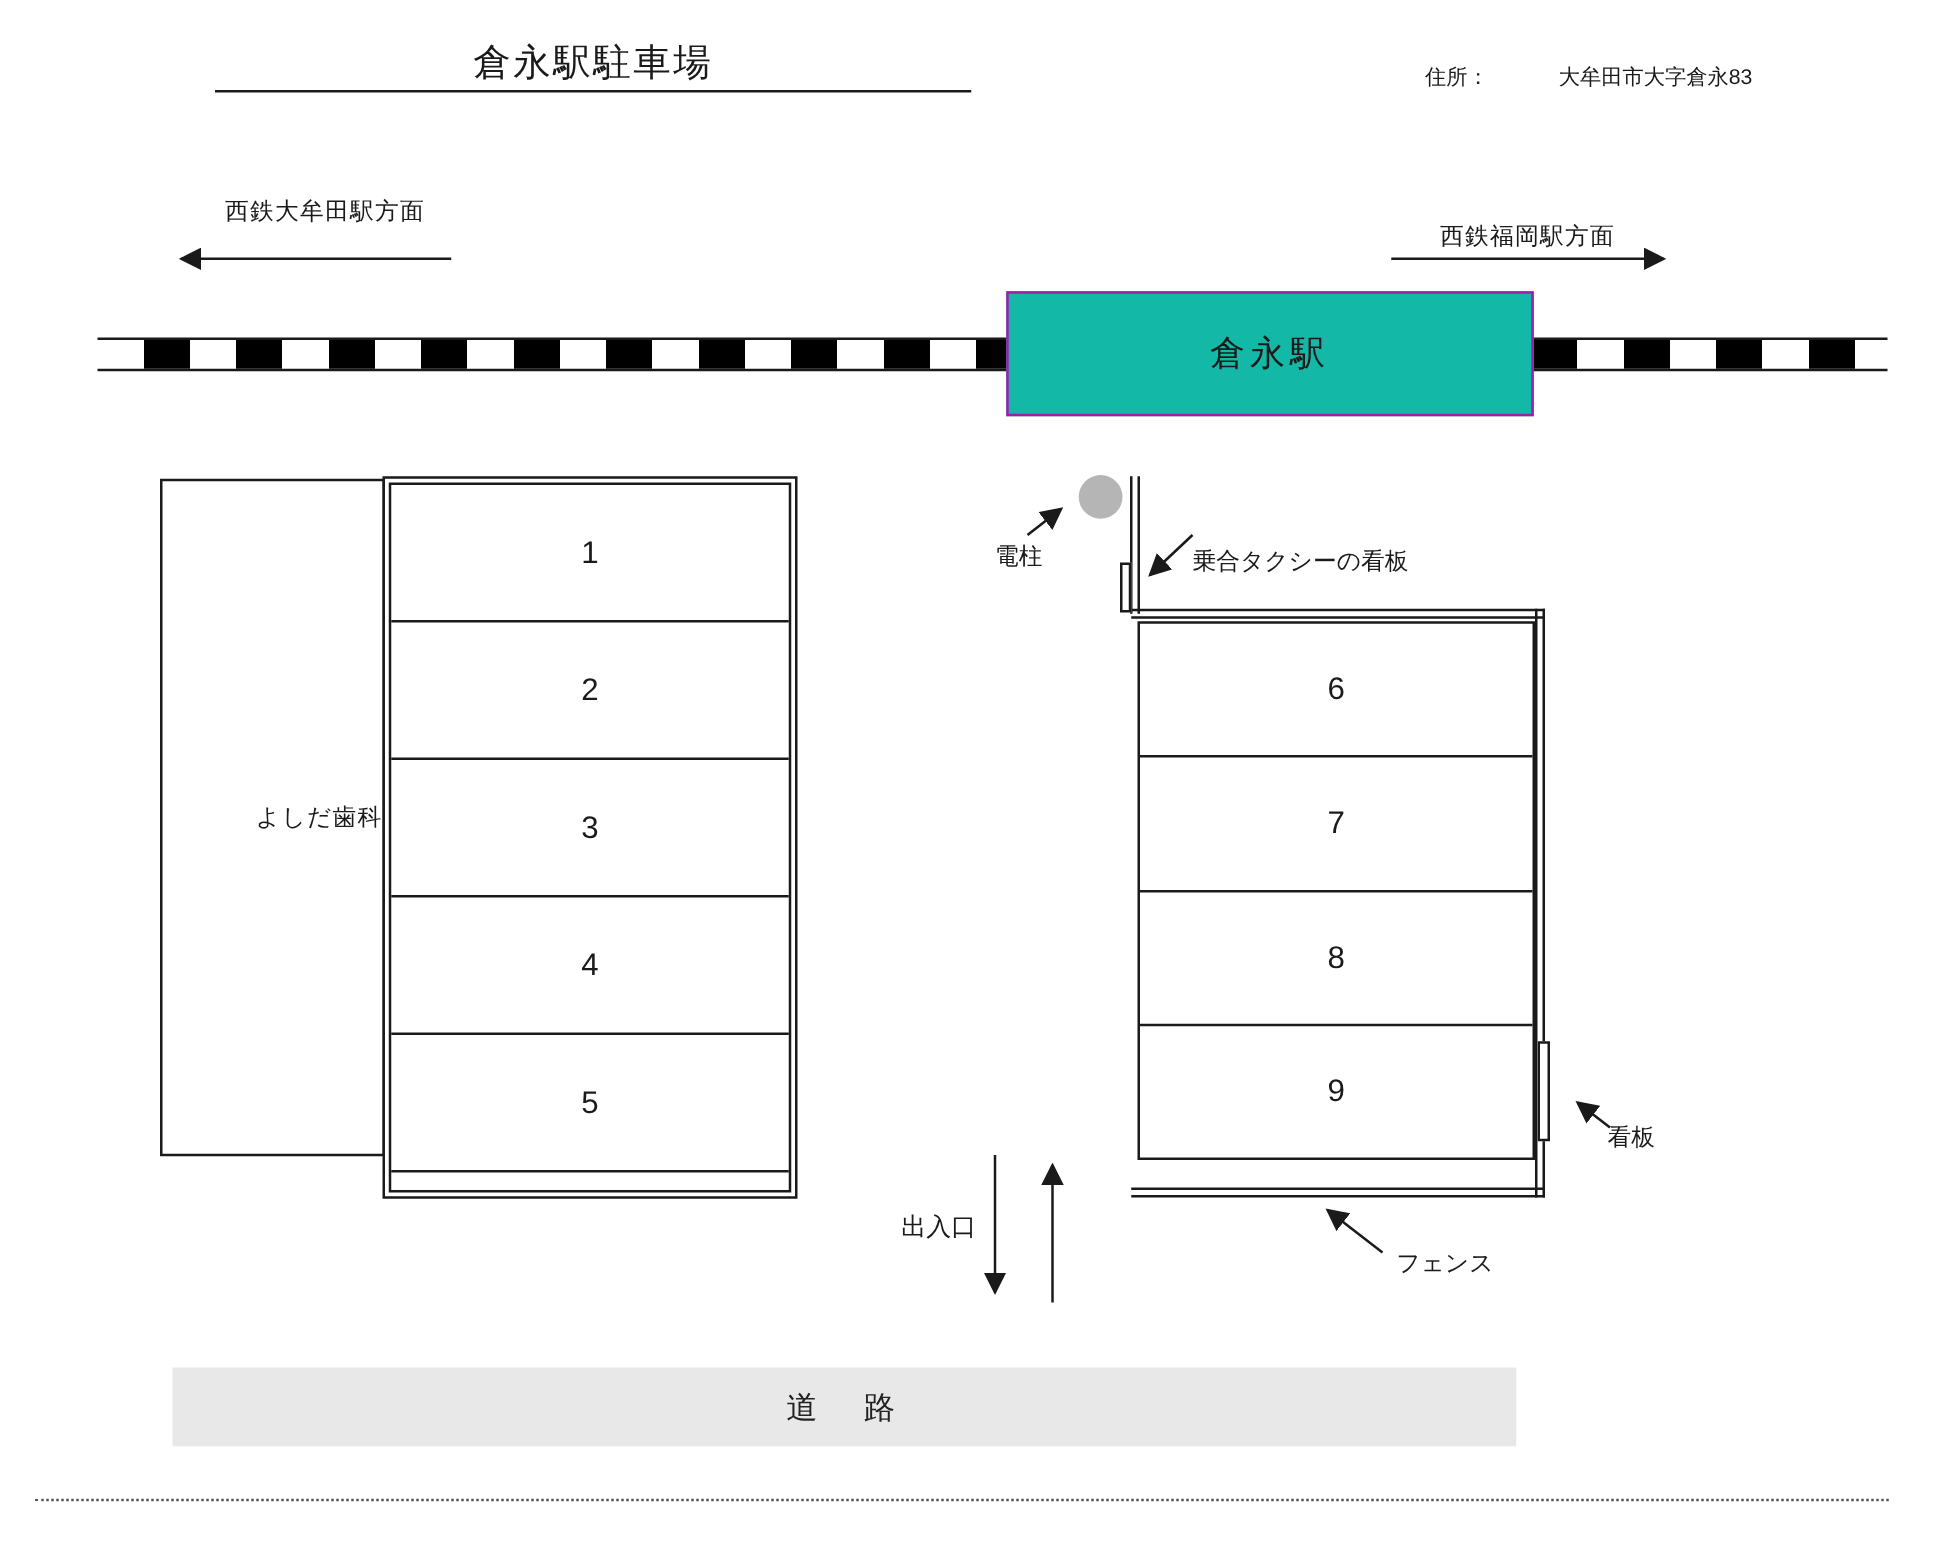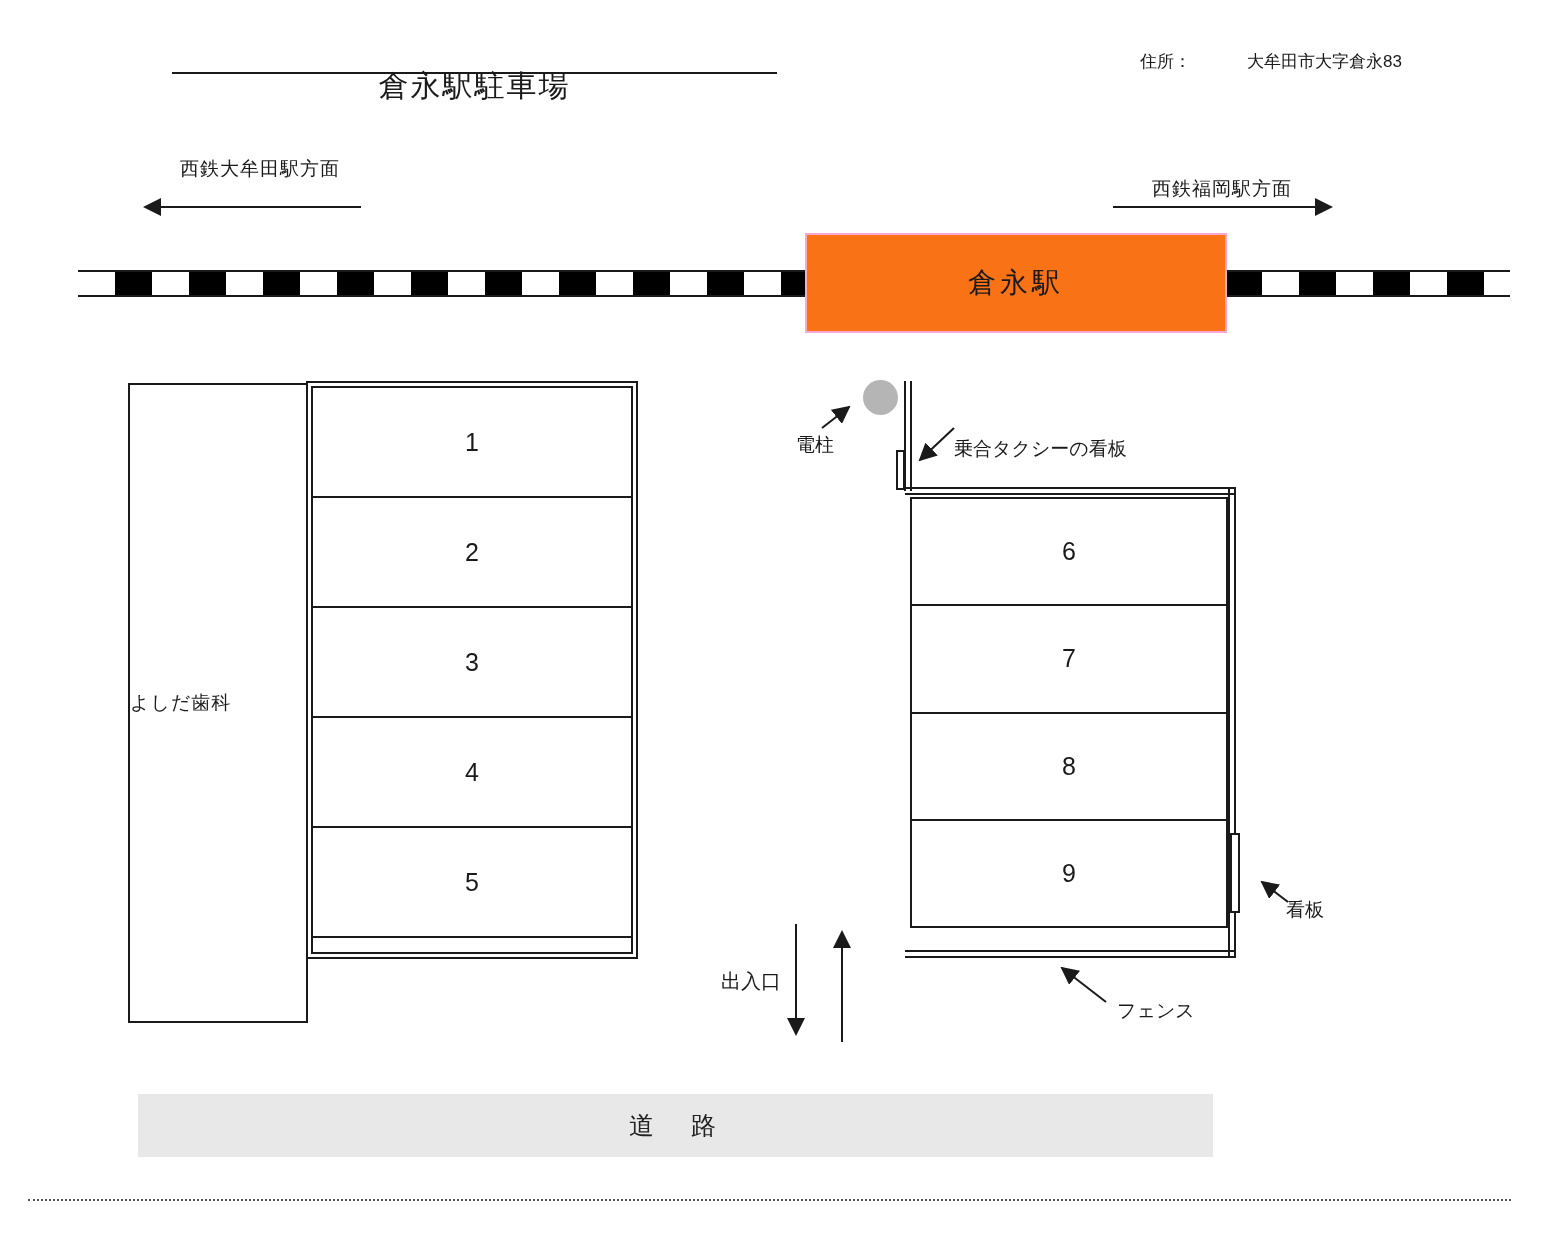--- a/index.html
+++ b/index.html
@@ -2,56 +2,56 @@
 <html><head>
 <meta charset="utf-8">
 <style>
   * { margin:0; padding:0; box-sizing:border-box; }
   html,body { background:#ffffff; }
   body { font-family:"Liberation Sans","DejaVu Sans",sans-serif; color:#1a1a1a; }
   #canvas { position:relative; width:1551px; height:1235px; background:#ffffff; overflow:hidden; }
   .abs { position:absolute; }
 
   
-  .title { left:172px; top:30px; width:605px; text-align:center; font-size:30px; letter-spacing:2px;margin-top:36px; }
+  .title { left:172px; top:30px; width:605px; text-align:center; font-size:30px; letter-spacing:2px; }
   .title-underline { left:172px; top:72px; width:605px; height:0; border-top:2px solid #1a1a1a; }
 
   
   .address { left:1140px; top:50px; font-size:17px; display:flex; gap:56px; }
 
   
   .dir-label { font-size:19px; letter-spacing:1px; }
   .dir-left-label { left:180px; top:156px; }
   .dir-right-label { left:1152px; top:176px; }
 
   
   .track { left:78px; top:270px; width:1432px; height:27px;
            border-top:2px solid #1a1a1a; border-bottom:2px solid #1a1a1a;
            background:repeating-linear-gradient(90deg,#ffffff 0 37px,#000000 37px 74px); z-index:1; }
-  .station-box { left:805px; top:233px; width:422px; height:100px; background:#f97316;
-                 border:2px solid #f9a8d4; z-index:2; display:flex; align-items:center; justify-content:center;
+  .station-box { left:805px; top:233px; width:422px; height:100px; background:#14b8a6;
+                 border:2px solid #a21caf; z-index:2; display:flex; align-items:center; justify-content:center;
                  font-size:28px; letter-spacing:4px; }
 
   
   .pole { left:863px; top:380px; width:35px; height:35px; border-radius:50%; background:#b5b5b5; z-index:3; }
   .platform-line { left:904px; top:381px; width:8px; height:110px;
                    border-left:2px solid #1a1a1a; border-right:2px solid #1a1a1a; z-index:2; }
   .taxi-sign-rect { left:896px; top:450px; width:9px; height:40px; border:2px solid #1a1a1a; background:#fff; z-index:4; }
 
   
   .note { font-size:19px; white-space:nowrap; z-index:5; }
   .note-pole { left:796px; top:432px; }
   .note-taxi { left:954px; top:436px; }
   .note-kanban { left:1286px; top:897px; }
   .note-fence { left:1117px; top:998px; }
   .note-entrance { left:721px; top:968px; font-size:20px; }
 
   
-  .building { left:128px; top:383px; width:180px; height:640px; border:2px solid #1a1a1a;
-              display:flex; align-items:center; justify-content:flex-start; font-size:19px; letter-spacing:1px;font-family:Liberation Serif, serif; }
+  .building { left:128px; top:383px; width:180px; height:542px; border:2px solid #1a1a1a;
+              display:flex; align-items:center; justify-content:flex-end; font-size:19px; letter-spacing:1px;font-family:Liberation Serif, serif; }
 
   
   .lp-outer { left:306px; top:381px; width:332px; height:578px; border:2px solid #1a1a1a; }
   .lp-inner { position:absolute; left:3px; top:3px; right:3px; bottom:3px; border:2px solid #1a1a1a; }
   .lp-rows { position:absolute; left:0; top:0; right:0; }
   .stall-row { height:110px; border-bottom:2px solid #1a1a1a;
                display:flex; align-items:center; justify-content:center; font-size:25px; }
 
   
   .fence-h { height:8px; border-top:2px solid #1a1a1a; border-bottom:2px solid #1a1a1a; z-index:2; }

